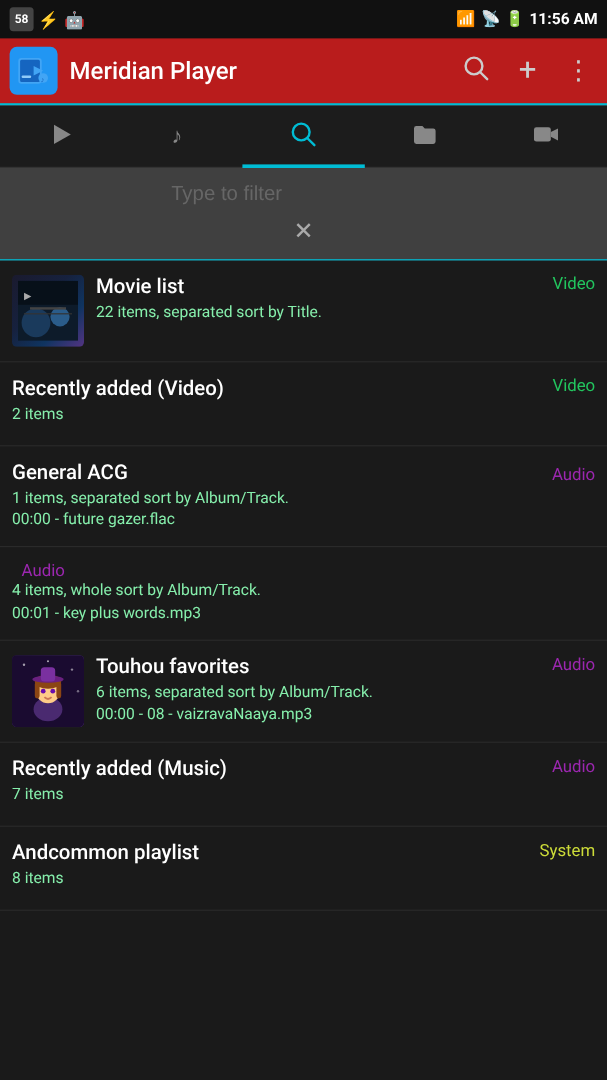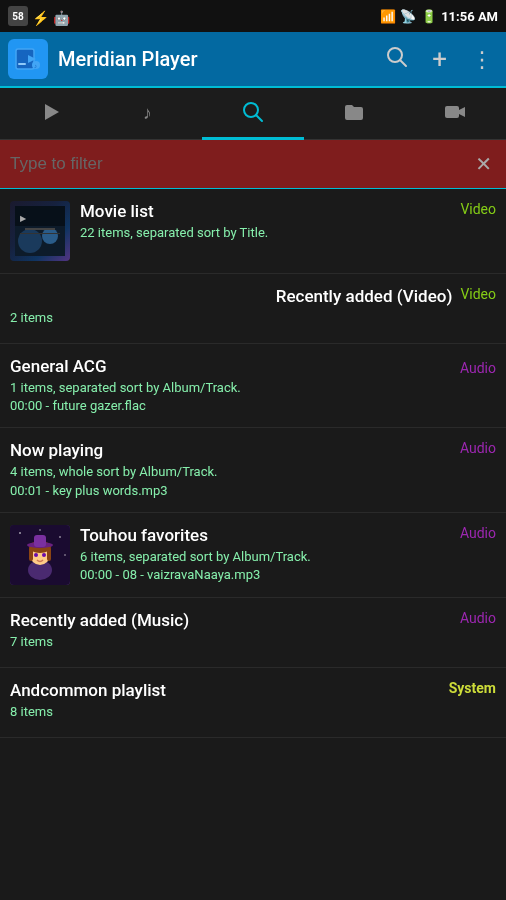--- a/index.html
+++ b/index.html
@@ -28,21 +28,21 @@
     .status-icon {
       width: 20px; height: 20px;
       background: #444;
       border-radius: 3px;
       display: flex; align-items: center; justify-content: center;
       font-size: 10px; font-weight: bold;
     }
 
     
     .toolbar {
-      background: #0369a1;
+      background: #b91c1c;
       height: 56px;
       display: flex;
       align-items: center;
       padding: 0 8px;
       border-bottom: 2px solid #00bcd4;
     }
     .app-icon {
       width: 40px; height: 40px;
       background: #2196F3;
       border-radius: 6px;
@@ -87,25 +87,26 @@
       cursor: pointer;
       border-bottom: 3px solid transparent;
     }
     .tab-item.active {
       color: #00bcd4;
       border-bottom: 3px solid #00bcd4;
     }
 
     
     .search-bar {
-      background: #7f1d1d;
+      background: #404040;
       padding: 8px 10px;
       display: flex;
       align-items: center;
       border-bottom: 1px solid #00bcd4;
+      flex-direction: column;
     }
     .search-input {
       flex: 1;
       background: transparent;
       border: none;
       outline: none;
       color: #fff;
       font-size: 17px;
       padding: 4px 0;
     }
@@ -164,26 +165,26 @@
       color: #fff;
       margin-bottom: 3px;
     }
     .item-subtitle {
       font-size: 13px;
       color: #86efac;
       line-height: 1.4;
     }
     .item-badge {
       font-size: 14px;
-      color: #84cc16;
+      color: #22c55e;
       margin-left: 8px;
       flex-shrink: 0;
     }
     .item-badge.audio { color: #9c27b0; }
-    .item-badge.system { color: #cddc39; font-weight: bold; }
+    .item-badge.system { color: #cddc39; }
   </style>
 </head>
 <body>
 
 <div class="status-bar">
   <div class="status-left">
     <div class="status-icon">58</div>
     <span style="font-size:14px;">⚡</span>
     <span style="font-size:14px;">🤖</span>
   </div>
@@ -273,21 +274,21 @@
       <div style="display:flex; justify-content:space-between; align-items:flex-start;">
         <span class="item-title">Movie list</span>
         <span class="item-badge">Video</span>
       </div>
       <div class="item-subtitle">22 items, separated sort by Title.</div>
     </div>
   </div>
 
   <div class="list-item">
     <div class="item-content">
-      <div style="display:flex; justify-content:flex-end; align-items:flex-start;">
+      <div style="display:flex; justify-content:space-between; align-items:flex-start;">
         <span class="item-title">Recently added (Video)</span>
         <span class="item-badge">Video</span>
       </div>
       <div class="item-subtitle">2 items</div>
     </div>
   </div>
 
   <div class="list-item">
     <div class="item-content">
       <div style="display:flex; justify-content:space-between; align-items:center;">
@@ -295,21 +296,20 @@
         <span class="item-badge audio">Audio</span>
       </div>
       <div class="item-subtitle">1 items, separated sort by Album/Track.</div>
       <div class="item-subtitle">00:00 - future gazer.flac</div>
     </div>
   </div>
 
   <div class="list-item">
     <div class="item-content">
       <div style="display:flex; justify-content:space-between; align-items:flex-start;">
-        <span class="item-title">Now playing</span>
         <span class="item-badge audio">Audio</span>
       </div>
       <div class="item-subtitle">4 items, whole sort by Album/Track.</div>
       <div class="item-subtitle">00:01 - key plus words.mp3</div>
     </div>
   </div>
 
   <div class="list-item">
     <div class="item-thumb">
       <div class="thumb-touhou">

